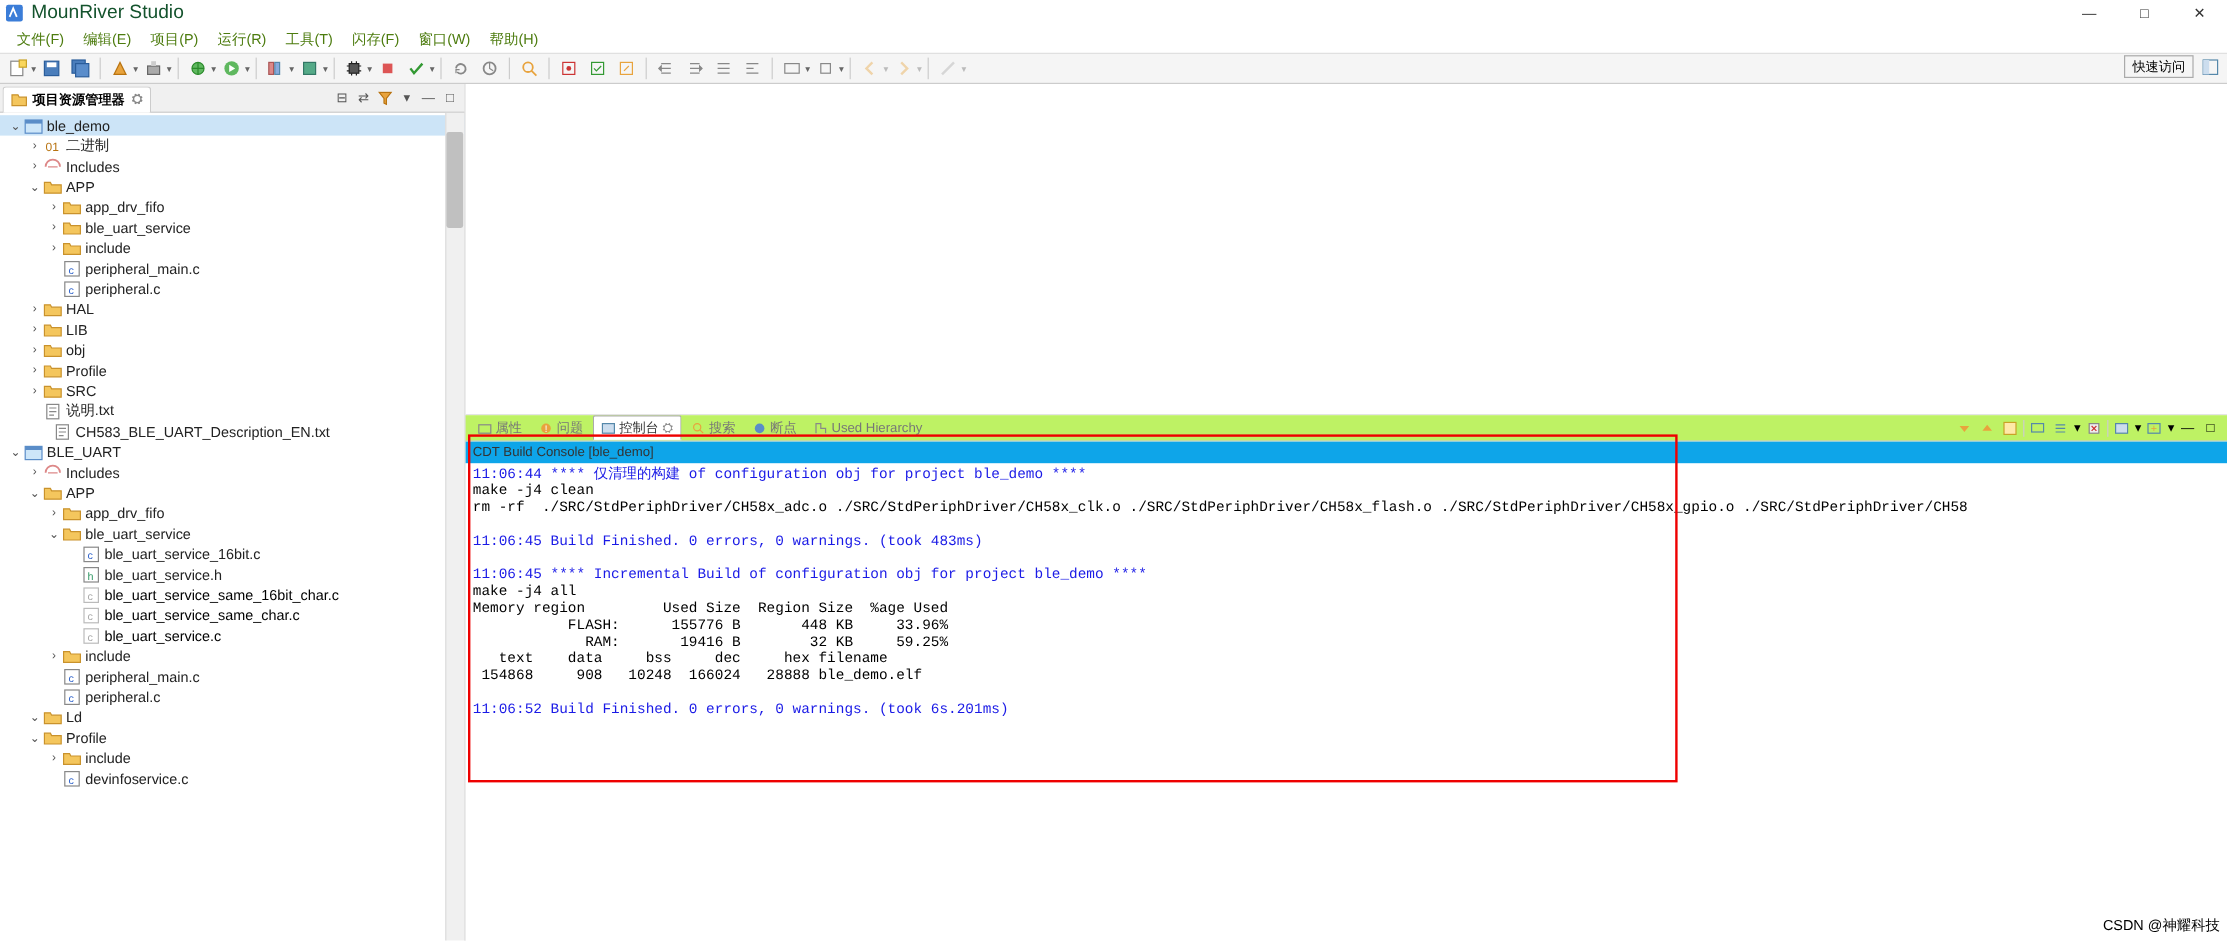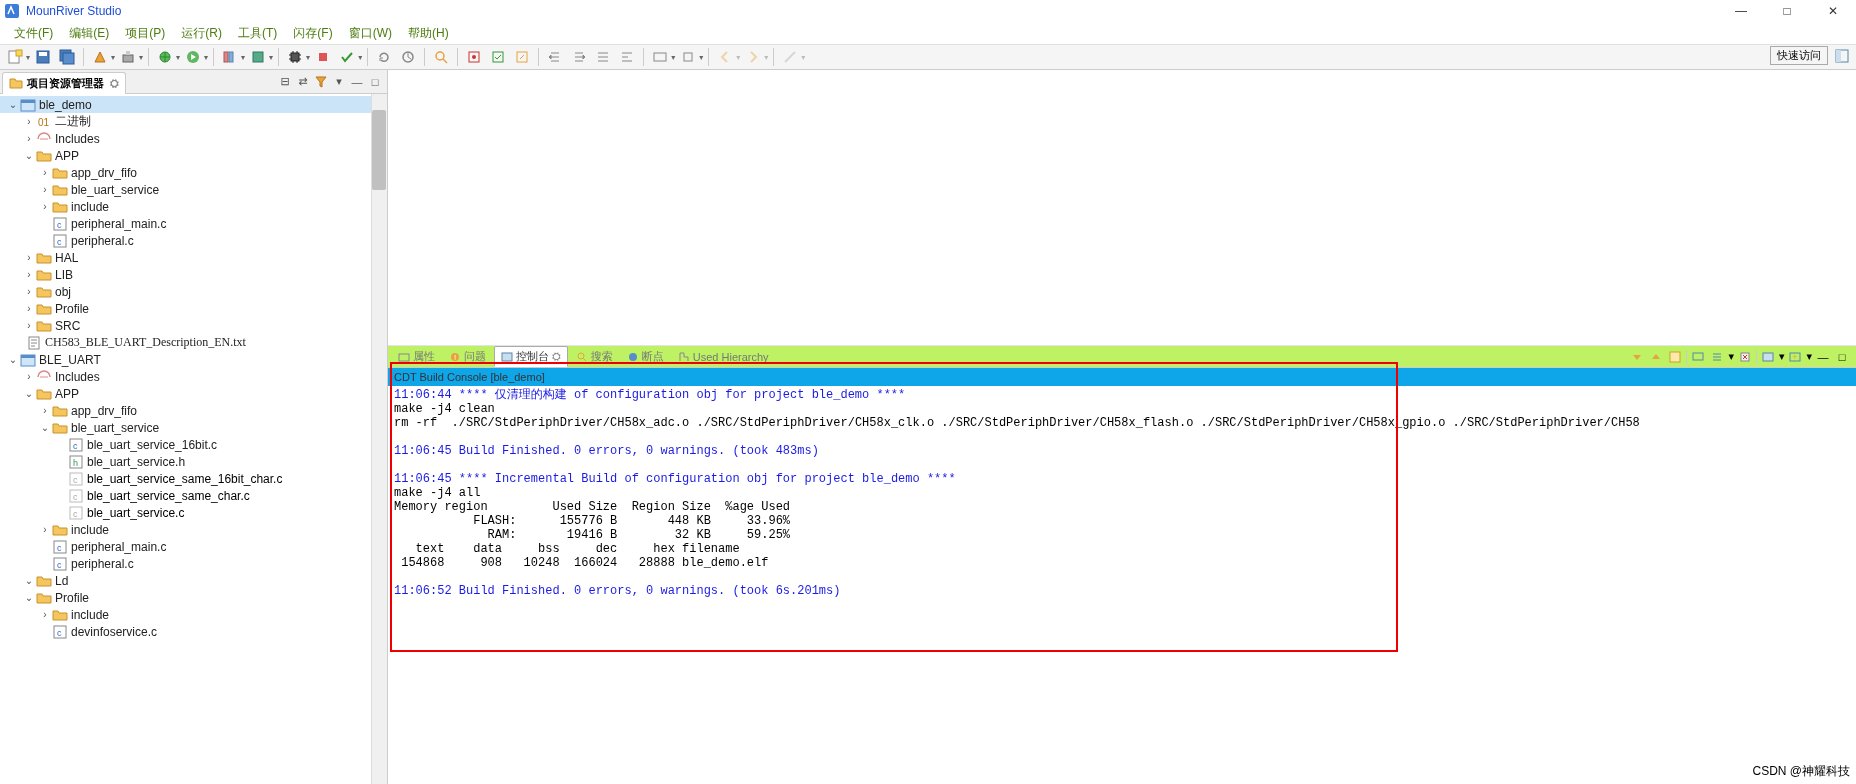--- a/index.html
+++ b/index.html
@@ -1,19 +1,19 @@
 <!DOCTYPE html>
 <html><head>
 <meta charset="utf-8">
 <style>
 * { margin: 0; padding: 0; box-sizing: border-box; }
 body { font-family: "Microsoft YaHei", Tahoma, sans-serif; font-size: 12px; background: #fff; overflow: hidden; width: 1856px; height: 784px; position: relative; }
 .title-bar { height: 22px; display: flex; align-items: center; padding: 0 4px; background: #fff; }
 .title-bar .app-icon { width: 16px; height: 16px; margin-right: 6px; }
-.title-bar .title { font-size: 12px; color: #1d4ed8; }
+.title-bar .title { font-size: 16px; color: #14532d; }
 .title-bar .win-controls { position: absolute; right: 0; top: 0; display: flex; }
 .title-bar .win-controls div { width: 46px; height: 22px; display: flex; align-items: center; justify-content: center; color: #333; }
 .menu-bar { height: 22px; display: flex; align-items: center; padding: 0 8px; gap: 4px; background: #fff; }
 .menu-bar span { padding: 2px 6px; color: #4d7c0f; cursor: default; }
 .toolbar { height: 26px; display: flex; align-items: center; padding: 0 4px; gap: 2px; background: #f5f5f5; border-top: 1px solid #e0e0e0; border-bottom: 1px solid #ccc; }
 .toolbar .tbtn { width: 22px; height: 22px; display: flex; align-items: center; justify-content: center; border-radius: 2px; }
 .toolbar .sep { width: 1px; height: 18px; background: #ccc; margin: 0 3px; }
 .toolbar .dd { font-size: 8px; color: #666; margin-left: -2px; }
 .quick-access { position: absolute; right: 28px; top: 46px; padding: 1px 6px; border: 1px solid #aaa; background: #f5f5f5; font-size: 11px; }
 .persp-icon { position: absolute; right: 4px; top: 46px; width: 20px; height: 20px; display:flex; align-items:center; justify-content:center; }
@@ -414,21 +414,31 @@
         </div>
         <div class="tree-node" style="padding-left: 22px;">
           <span class="twisty">›</span>
           <span class="node-icon">
             <svg width="16" height="16">
               <path d="M1 4h5l1 2h8v7H1z" fill="#f4c65d" stroke="#c9922c"></path>
             </svg>
           </span>
           <span class="node-label">SRC</span>
         </div>
-        <div class="tree-node" style="padding-left: 12px; font-family: Liberation Serif, serif;">
+        <div class="tree-node" style="padding-left: 22px;">
+          <span class="twisty"></span>
+          <span class="node-icon">
+            <svg width="16" height="16">
+              <rect x="3" y="2" width="10" height="12" fill="#fff" stroke="#888"></rect>
+              <path d="M5 5h6M5 8h6M5 11h4" stroke="#888"></path>
+            </svg>
+          </span>
+          <span class="node-label">说明.txt</span>
+        </div>
+        <div class="tree-node" style="padding-left: 30px;">
           <span class="twisty"></span>
           <span class="node-icon">
             <svg width="16" height="16">
               <rect x="3" y="2" width="10" height="12" fill="#fff" stroke="#888"></rect>
               <path d="M5 5h6M5 8h6M5 11h4" stroke="#888"></path>
             </svg>
           </span>
           <span class="node-label">CH583_BLE_UART_Description_EN.txt</span>
         </div>
         <div class="tree-node" style="padding-left: 6px;">

